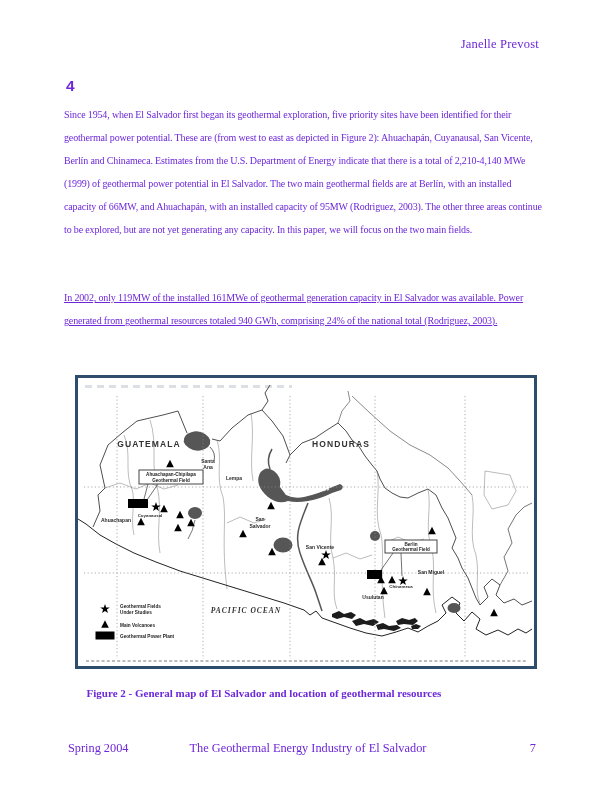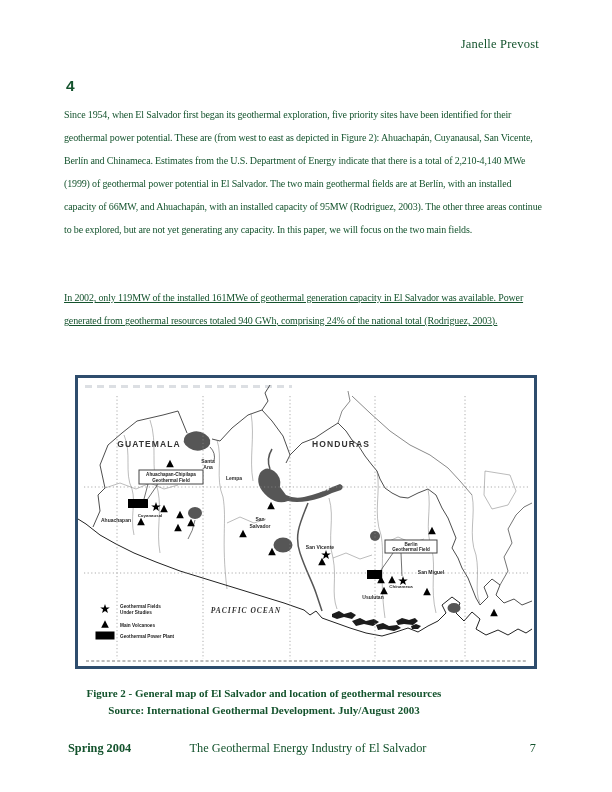--- a/index.html
+++ b/index.html
@@ -1,19 +1,19 @@
 <!DOCTYPE html>
 <html><head>
 <meta charset="utf-8">
 <style>
   html,body { margin:0; padding:0; background:#e8e8e8; }
   .page {
     position:relative; width:612px; height:792px; background:#ffffff;
     margin:0 auto; overflow:hidden;
-    font-family:"Liberation Serif", serif; color:#14532d;
+    font-family:"Liberation Serif", serif; color:#6d28d9;
   }
   .author {
     position:absolute; top:37px; right:73px;
     font-size:12.5px; letter-spacing:0.2px;
   }
   .heading {
     position:absolute; top:77px; left:64px;
     font-family:"Liberation Sans", sans-serif; font-weight:bold; font-size:15.5px;
     display:flex;
   }
@@ -26,21 +26,21 @@
   .p1 { top:103px; }
   .p2 { top:286px;text-decoration:underline; }
   .figure-frame {
     position:absolute; top:375px; left:75px; width:462px; height:294px;
     border:3px solid #2e4d6d; box-sizing:border-box; background:#fff;
   }
   .figure-frame svg { display:block; width:456px; height:291px; }
   .caption { position:absolute; top:685px; left:0; width:528px; text-align:center;
     font-weight:bold; font-size:11px; line-height:16.5px; }
   .footer { position:absolute; top:741px; left:64px; right:64px; height:20px; font-size:12.3px; }
-  .footer .f-left  { position:absolute; left:4px; top:0;font-weight:bold; }
+  .footer .f-left  { position:absolute; left:4px; top:0; }
   .footer .f-center{ position:absolute; left:0; right:16px; top:0; text-align:center; transform:translateX(10px); }
   .footer .f-right { position:absolute; right:12px; top:0; }
 
   
   .m-country { font-family:"Liberation Sans",sans-serif; font-weight:bold; font-size:8.5px;
                letter-spacing:1.1px; fill:#333; text-anchor:middle; }
   .m-place   { font-family:"Liberation Sans",sans-serif; font-weight:600; font-size:5px;
                fill:#2b2b2b; text-anchor:middle; }
   .m-place-sm{ font-family:"Liberation Sans",sans-serif; font-weight:600; font-size:4.4px;
                fill:#2b2b2b; text-anchor:middle; }
@@ -211,21 +211,20 @@
         <use href="#sym-volcano" x="25" y="241.5" fill="#000"></use>
         <text class="m-legend" x="40" y="243.5">Main Volcanoes</text>
         <rect x="15.5" y="248.5" width="19" height="8" fill="#000"></rect>
         <text class="m-legend" x="40" y="255">Geothermal Power Plant</text>
       </g>
     </svg>
   </div>
 
   <div class="caption">
     <div>Figure 2 - General map of El Salvador and location of geothermal resources</div>
-    <div>Source: International Geothermal Development. July/August 2003</div>
   </div>
 
   <div class="footer">
     <span class="f-center">The Geothermal Energy Industry of El Salvador</span>
     <span class="f-left">Spring 2004</span>
     <span class="f-right">7</span>
   </div>
 
 </div>
 

